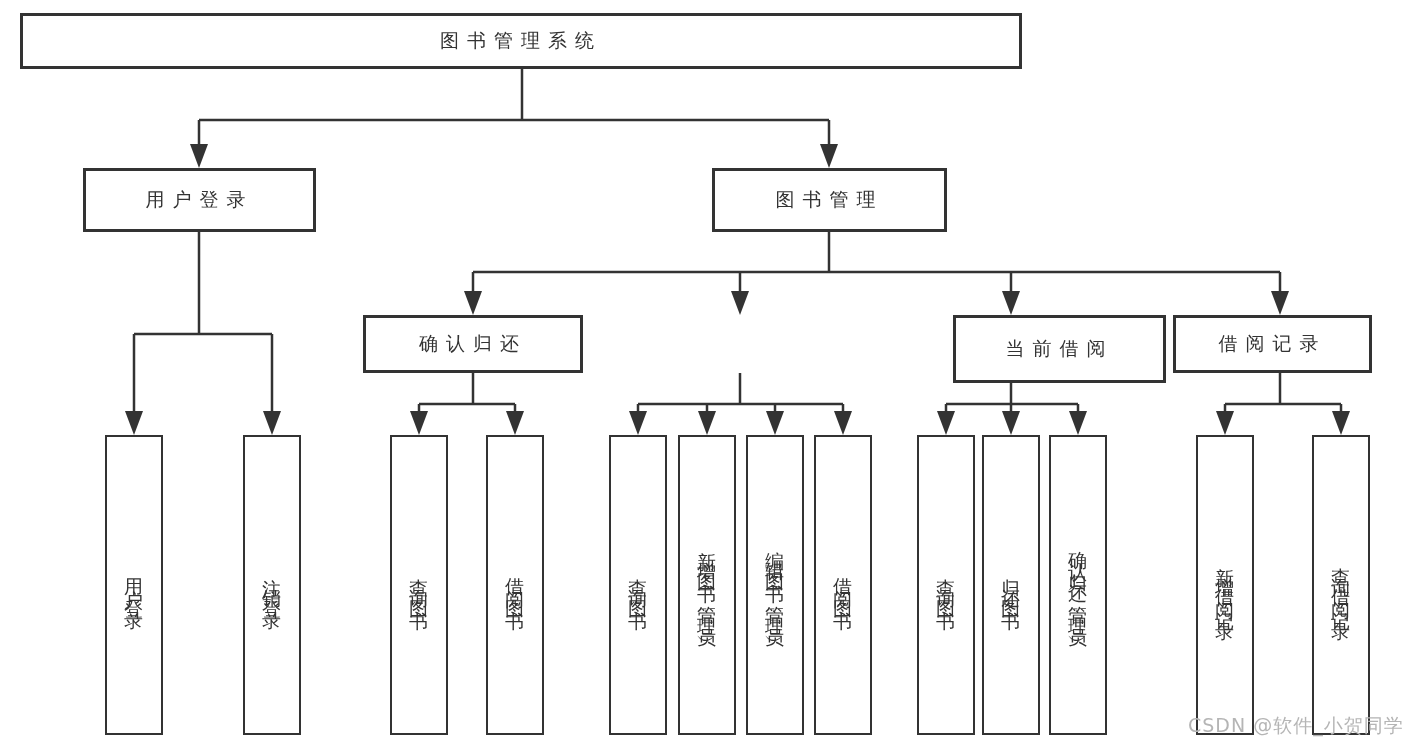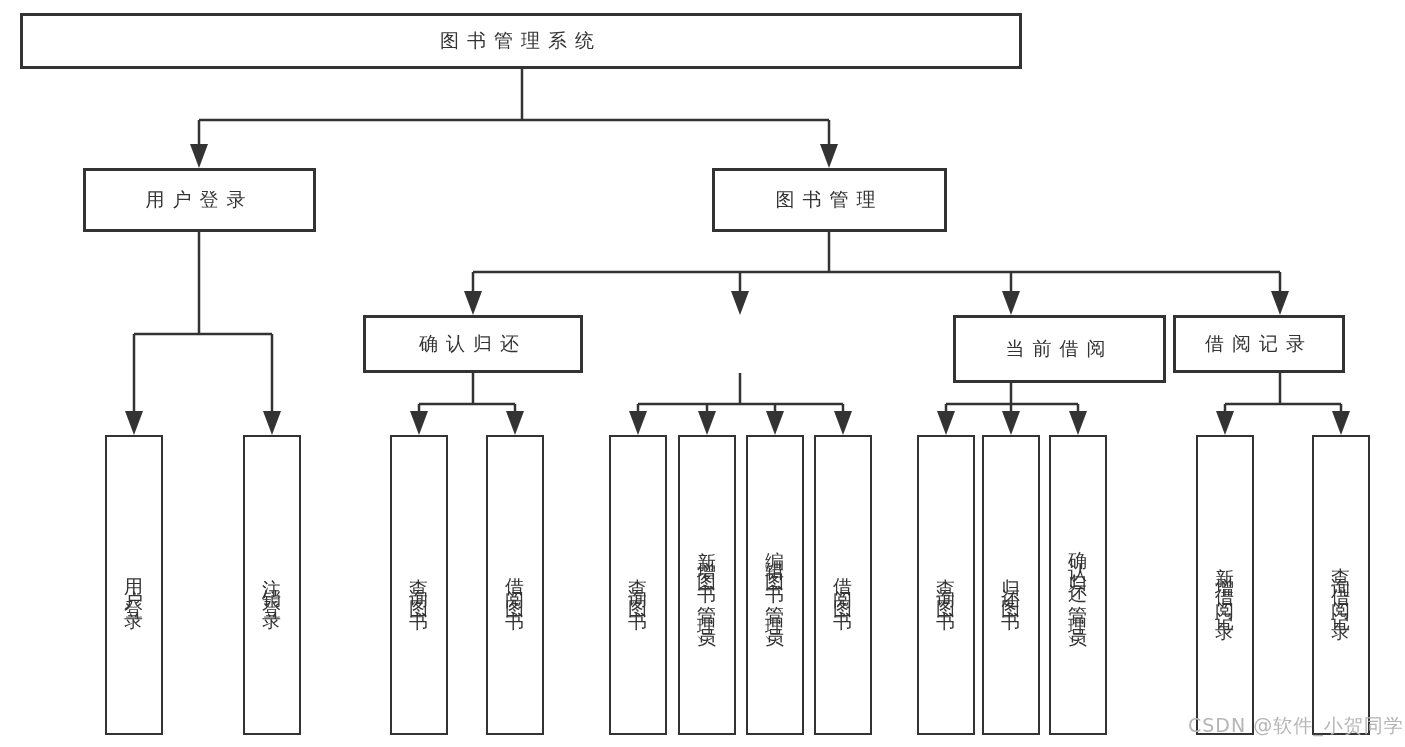--- a/index.html
+++ b/index.html
@@ -127,21 +127,21 @@
     </g>
   </svg>
 
   <div class="box" style="left:20px; top:13px; width:1002px; height:56px;">图书管理系统</div>
 
   <div class="box" style="left:83px; top:168px; width:233px; height:64px;">用户登录</div>
   <div class="box" style="left:712px; top:168px; width:235px; height:64px;">图书管理</div>
 
   <div class="box" style="left:363px; top:315px; width:220px; height:58px;">确认归还</div>
   <div class="box" style="left:905px; top:315px; width:213px; height:68px;margin-left:48px;">当前借阅</div>
-  <div class="box" style="left:1173px; top:315px; width:172px; height:58px;">借阅记录</div>
+  <div class="box" style="left:1173px; top:315px; width:199px; height:58px;">借阅记录</div>
 
   <div class="box leaf" style="left:105px; top:435px; width:58px; height:300px;">用户登录</div>
   <div class="box leaf" style="left:243px; top:435px; width:58px; height:300px;">注销登录</div>
 
   <div class="box leaf" style="left:390px; top:435px; width:58px; height:300px;">查询图书</div>
   <div class="box leaf" style="left:486px; top:435px; width:58px; height:300px;">借阅图书</div>
 
   <div class="box leaf" style="left:609px; top:435px; width:58px; height:300px;">查询图书</div>
   <div class="box leaf" style="left:678px; top:435px; width:58px; height:300px;">新增图书（管理员）</div>
   <div class="box leaf" style="left:746px; top:435px; width:58px; height:300px;">编辑图书（管理员）</div>

